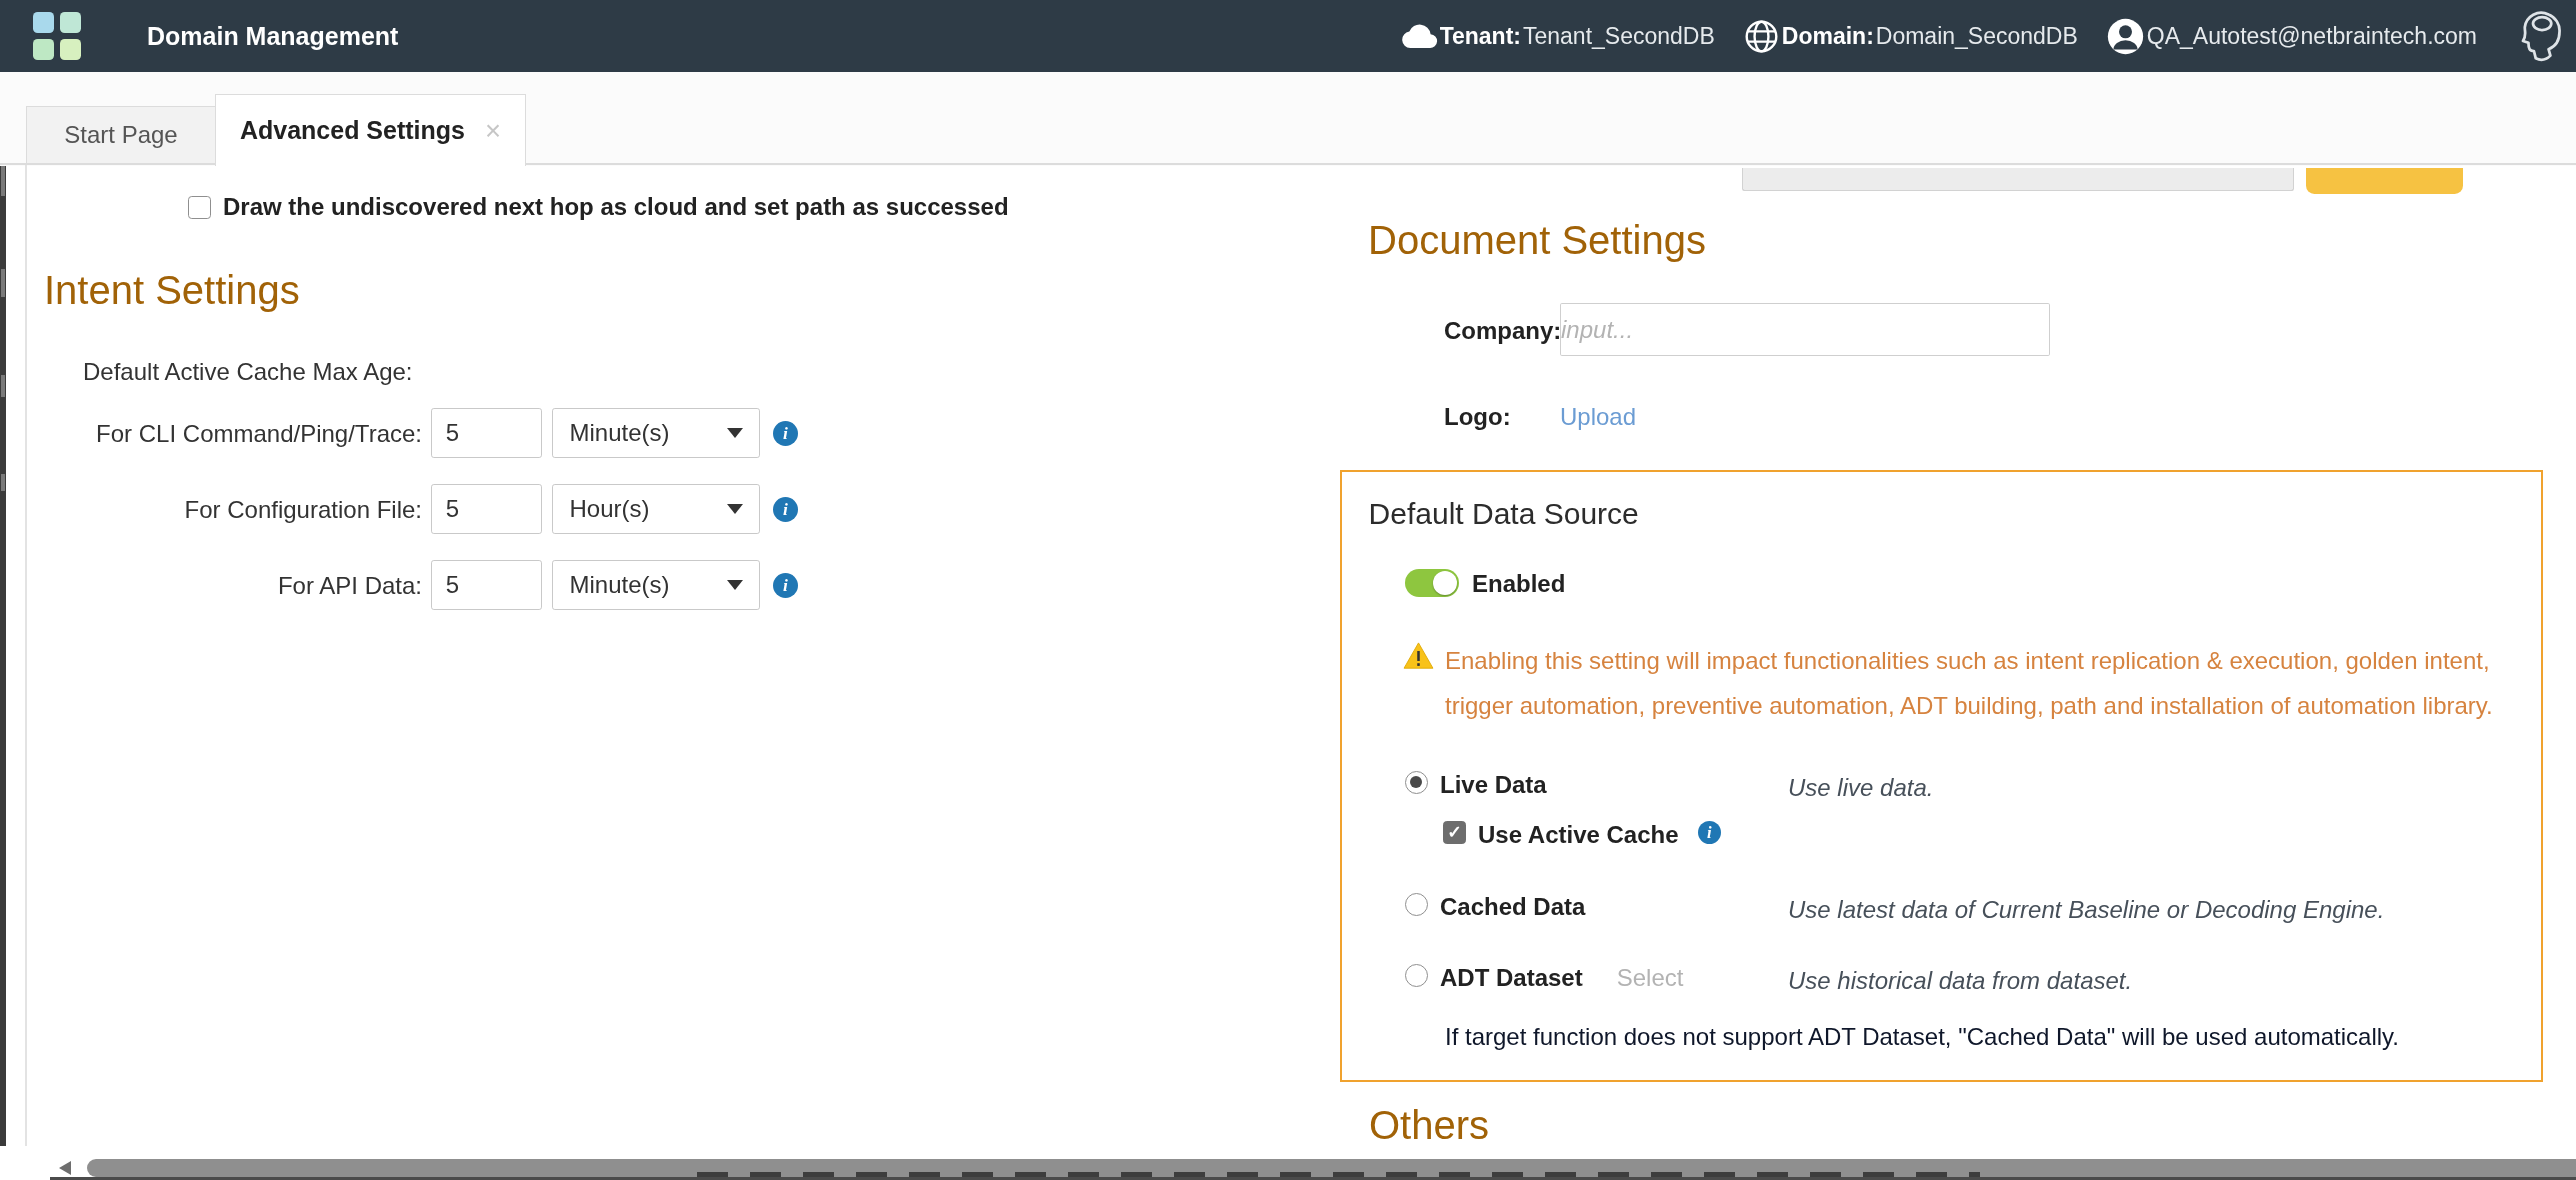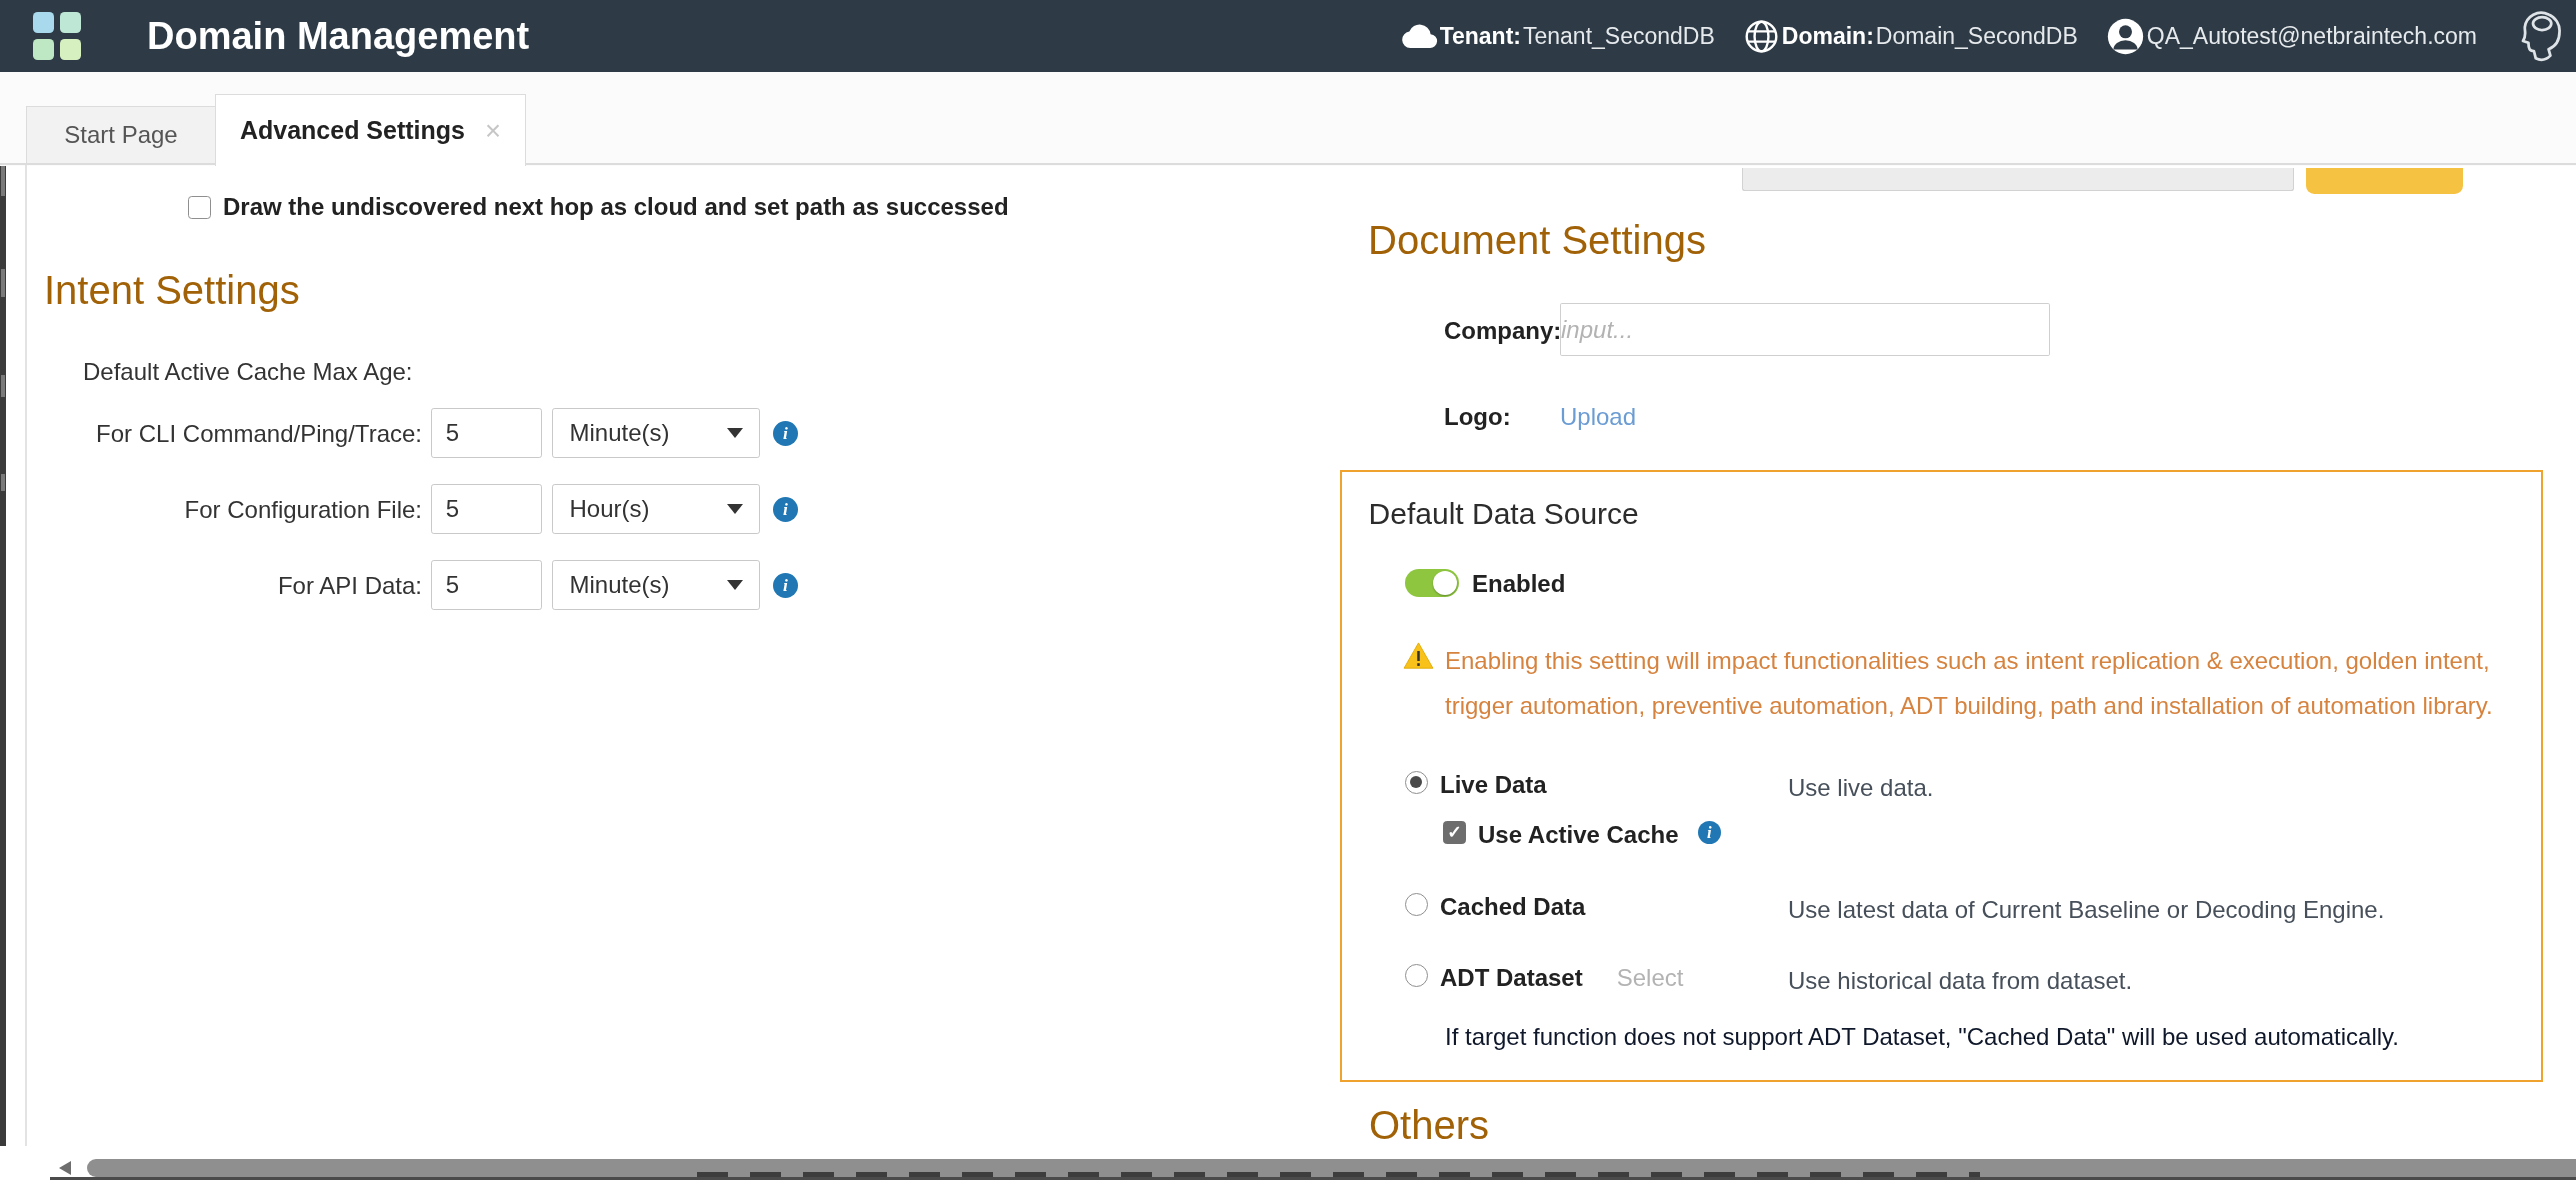--- a/index.html
+++ b/index.html
@@ -10,21 +10,21 @@
   }
   
   .top-frag { position:absolute; top:0; height:4.6px;
     background:repeating-linear-gradient(90deg,#1c1c1c 0 42px, transparent 42px 66px); }
   
   .header { position:absolute; left:0; top:0; width:2576px; height:72px; background:#2e3b46; }
   .grid-icon { position:absolute; left:33px; top:12px; width:48px; height:48px;
     display:grid; grid-template-columns:21px 21px; grid-template-rows:21px 21px; gap:5.5px; cursor:pointer; }
   .grid-icon span { border-radius:4.6px; }
   .gi1{background:#a9d9ec;} .gi2{background:#bfe7d6;} .gi3{background:#bee8c4;} .gi4{background:#d7f0bf;}
-  .header-title { position:absolute; left:147px; top:0; line-height:72px; font-size:38px; font-weight:bold; color:#fff; }
+  .header-title { position:absolute; left:147px; top:0; line-height:72px; font-size:25px; font-weight:bold; color:#fff; }
   .header-right { position:absolute; right:99px; top:0; height:72px; display:flex; align-items:center; gap:2px; font-size:23px; color:#fff; }
   .hr-gap { width:24px; }
   .hlabel { font-weight:bold; }
   .hvalue { color:#e6eaed; font-weight:normal; }
   .hicon { display:inline-flex; align-items:center; }
   .head-icon { position:absolute; right:11px; top:7.3px; }
   
   .left-edge { position:absolute; left:0; top:72px; width:6.4px; height:1074px; background:#3b3b3b; }
   .left-edge i { position:absolute; left:0.9px; width:4.6px; background:#7a7a7a; display:block; }
   
@@ -69,21 +69,21 @@
   .upload-link { position:absolute; left:1560px; top:403px; font-size:24px; color:#6b9cd3; cursor:pointer; }
   
   .dds-panel { position:absolute; left:1340px; top:470px; width:1203px; height:612px; border:2.8px solid #f0a22e; background:#fff; }
   .dds-heading { position:absolute; left:26.6px; top:25px; font-size:30px; color:#2c2c2c; }
   .toggle { position:absolute; left:63px; top:97px; width:54px; height:27.5px; border-radius:14.7px; background:#8ec63f; cursor:pointer; }
   .toggle .knob { position:absolute; right:1.8px; top:1.8px; width:24px; height:24px; border-radius:50%; background:#fff; box-shadow:0 0.9px 1.8px rgba(0,0,0,.3); }
   .toggle-label { position:absolute; left:130px; top:98px; }
   .warn-icon { position:absolute; left:61px; top:170px; }
   .warn-text { position:absolute; left:103px; top:166px; width:1109px; font-size:24px; line-height:45px; color:#d6833f; }
   .opt-row { position:absolute; display:flex; align-items:flex-start; gap:12px; }
-  .opt-desc { position:absolute; font-size:24px; color:#47505a; }
+  .opt-desc { position:absolute; font-size:24px; font-style:italic; color:#47505a; }
   .select-link { font-size:24px; color:#b3b3b3; margin-left:22px; cursor:pointer; }
   .cache-info { width:23px; height:23px; border-radius:50%; background:#2077b4; color:#fff; font-size:16.5px; font-weight:bold; font-style:italic;
     font-family:"Liberation Serif",serif; display:flex; align-items:center; justify-content:center; margin-left:7.3px; cursor:pointer; }
   .dds-note { position:absolute; left:103px; top:551px; font-size:24px; color:#0f172a; }
   
   .others-heading { left:1369px; top:1103px; }
   .hscroll-arrow { position:absolute; left:59px; top:1161px; width:0; height:0;
     border-top:7.3px solid transparent; border-bottom:7.3px solid transparent; border-right:12px solid #6e6e6e; cursor:pointer; }
   .hscroll-thumb { position:absolute; left:87px; top:1159px; width:2489px; height:18.3px; background:#8f8f8f; border-radius:9.2px 0 0 9.2px; cursor:pointer; }
   .clip-dashes { position:absolute; left:697px; top:1172px; width:1283px; height:5.5px;

